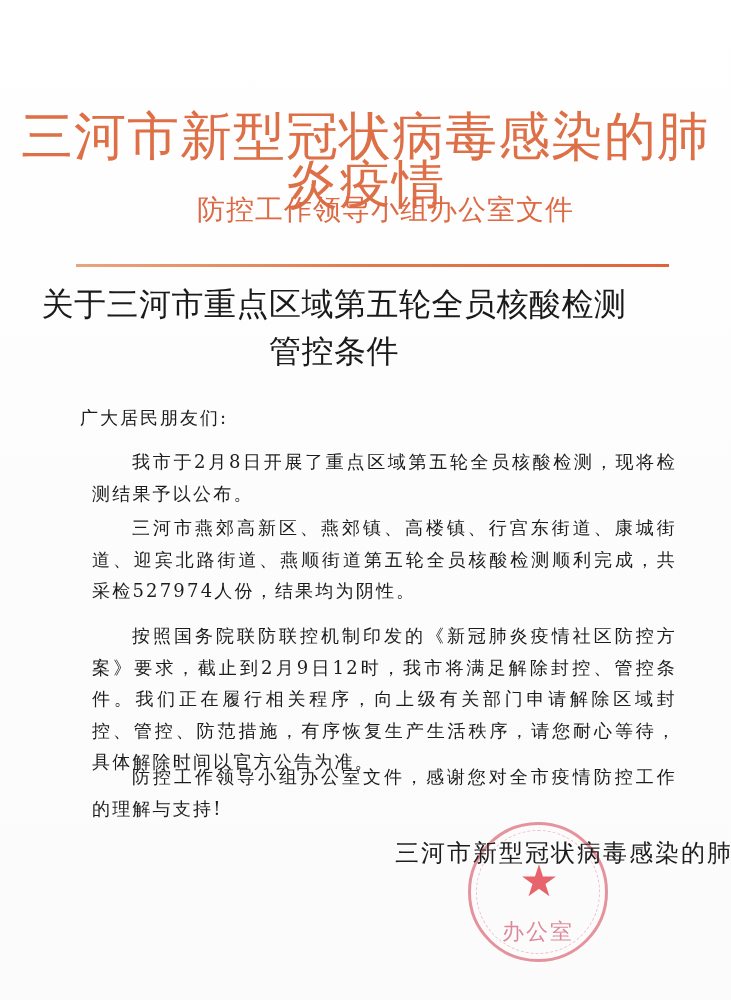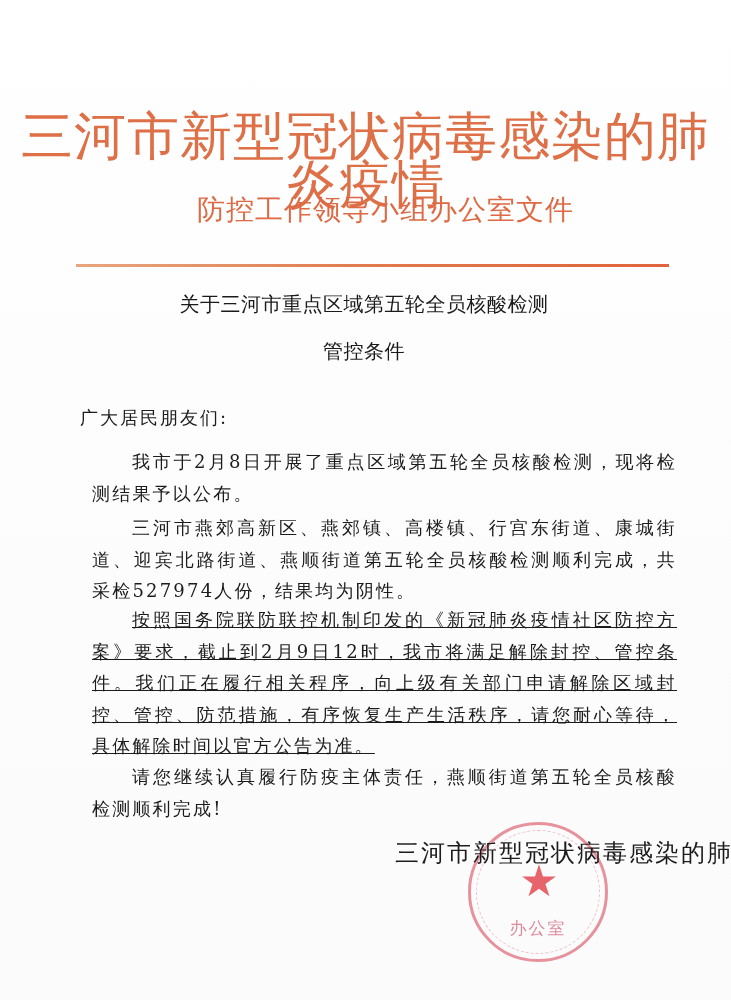--- a/index.html
+++ b/index.html
@@ -50,24 +50,23 @@
       height: 3px;
       background: linear-gradient(90deg, #e8a57f 0%, #e07a4c 50%, #e0633b 100%);
     }
     .doc-title {
       position: absolute;
       left: 0;
       width: 668px;
       text-align: center;
       font-family: "DejaVu Sans", sans-serif;
       color: #1a1a1a;
-      font-size: 20px;
+      font-size: 32px;
       line-height: 30px;
       letter-spacing: 0.5px;
-      padding-left: 30px;
     }
     .doc-title-1 { top: 289px; }
     .doc-title-2 { top: 336px; }
     .body-text {
       position: absolute;
       left: 80px;
       width: 585px;
       font-family: "DejaVu Serif", serif;
       color: #1c1c1c;
       font-size: 18px;
@@ -83,21 +82,21 @@
       color: #1c1c1c;
       font-size: 18px;
       line-height: 31.5px;
       letter-spacing: 2.2px;
       text-indent: 40px;
       text-align: justify;
       margin: 12px;
     }
     .para-1 { top: 434px; }
     .para-2 { top: 500px; }
-    .para-3 { top: 592px; text-decoration: underline; }
+    .para-3 { top: 608px; }
     .para-4 { top: 749px; }
     .signature {
       position: absolute;
       font-family: "DejaVu Serif", serif;
       color: #1c1c1c;
       font-size: 24px;
       line-height: 31px;
       letter-spacing: 2px;
       white-space: nowrap;
     }
@@ -134,21 +133,21 @@
       text-align: center;
       font-family: "DejaVu Sans", sans-serif;
     }
     .seal-label {
       position: absolute;
       left: 0;
       width: 134px;
       top: 92px;
       text-align: center;
       font-family: "DejaVu Sans", sans-serif;
-      font-size: 17px;
+      font-size: 22px;
       color: rgba(200, 60, 90, 0.6);
       letter-spacing: 2px;
     }
   </style>
 </head>
 <body>
 
 <div class="page">
 
   <div class="masthead masthead-1">三河市新型冠状病毒感染的肺炎疫情</div>
@@ -157,21 +156,21 @@
   <div class="red-rule"></div>
 
   <div class="doc-title doc-title-1">关于三河市重点区域第五轮全员核酸检测</div>
   <div class="doc-title doc-title-2">管控条件</div>
 
   <div class="body-text salutation">广大居民朋友们:</div>
 
   <p class="para para-1">我市于2月8日开展了重点区域第五轮全员核酸检测，现将检测结果予以公布。</p>
   <p class="para para-2">三河市燕郊高新区、燕郊镇、高楼镇、行宫东街道、康城街道、迎宾北路街道、燕顺街道第五轮全员核酸检测顺利完成，共采检527974人份，结果均为阴性。</p>
   <p class="para para-3">按照国务院联防联控机制印发的《新冠肺炎疫情社区防控方案》要求，截止到2月9日12时，我市将满足解除封控、管控条件。我们正在履行相关程序，向上级有关部门申请解除区域封控、管控、防范措施，有序恢复生产生活秩序，请您耐心等待，具体解除时间以官方公告为准。</p>
-  <p class="para para-4">请您继续认真履行防疫主体责任，燕顺街道第五轮全员核酸检测顺利完成!</p>
+  <p class="para para-4">防控工作领导小组办公室文件，感谢您对全市疫情防控工作的理解与支持!</p>
 
   <div class="seal">
     <div class="seal-inner"></div>
     <div class="seal-star">★</div>
     <div class="seal-label">办公室</div>
   </div>
 
   <div class="signature sig-1">三河市新型冠状病毒感染的肺炎</div>
 
 </div>

